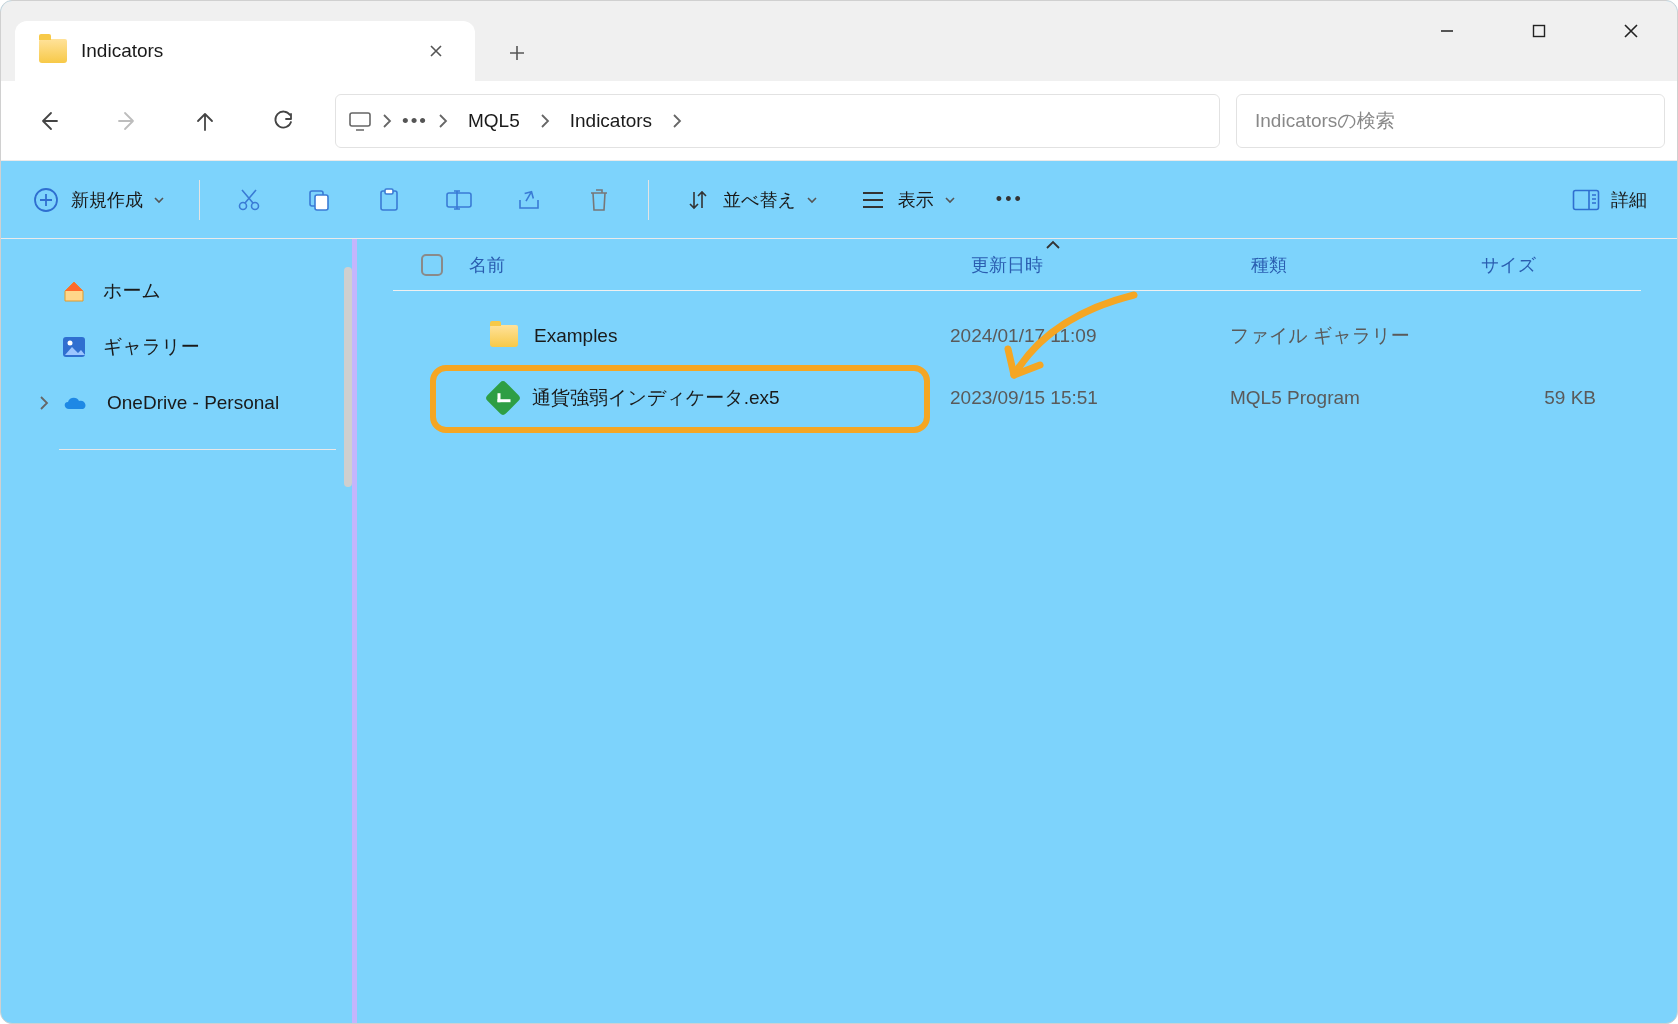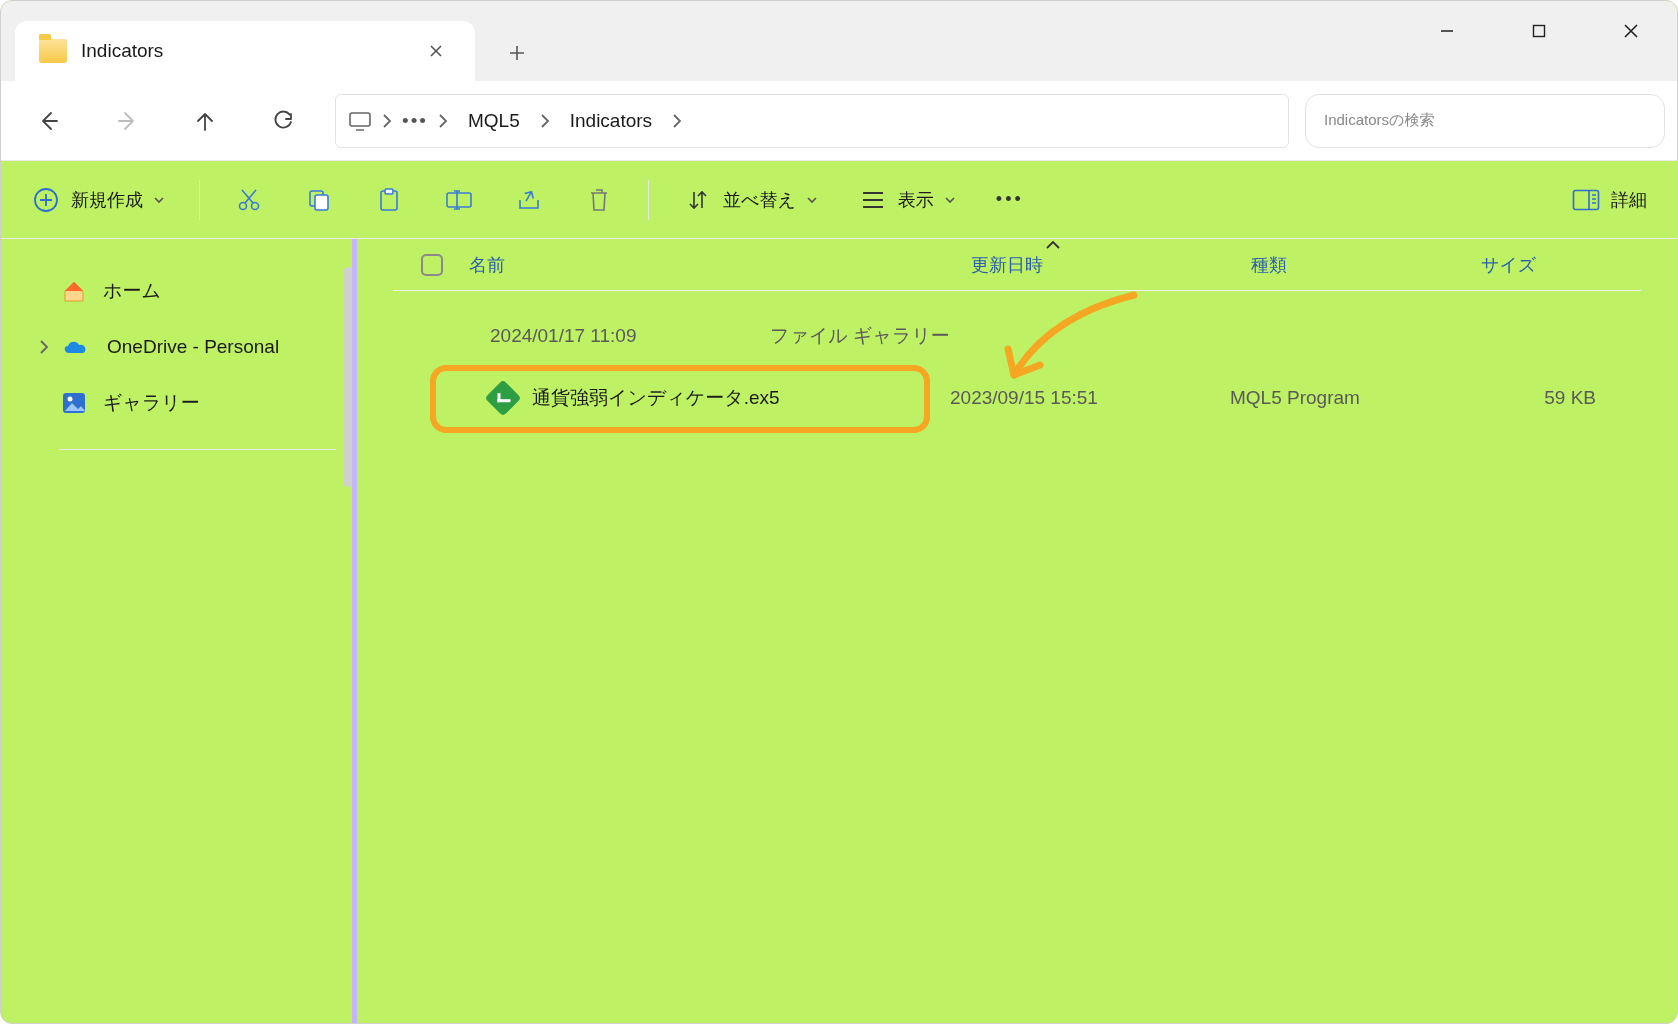--- a/index.html
+++ b/index.html
@@ -13,21 +13,21 @@
     overflow: hidden;
   }
   .window {
     width: 1678px;
     height: 1024px;
     display: flex;
     flex-direction: column;
     border: 1px solid #d0d0d0;
     border-radius: 12px;
     overflow: hidden;
-    background: #bef264;
+    background: #7dd3fc;
   }
 
   
   .titlebar {
     display: flex;
     align-items: flex-end;
     height: 80px;
     background: #f0f0f0;
     position: relative;
   }
@@ -111,27 +111,27 @@
     display: flex;
     align-items: center;
     padding: 0 12px;
     gap: 10px;
     margin: 0 10px;
     font-size: 19px;
   }
   .crumb-sep { color: #777; display:flex; align-items:center; }
   .crumb { padding: 4px 10px; }
   .search {
-    width: 360px; height: 54px;
+    width: 429px; height: 54px;
     border: 1px solid #e2e2e2;
-    border-radius: 14px;
+    border-radius: 6px;
     display: flex; align-items: center;
     padding: 0 18px;
     color: #888;
-    font-size: 15px;
+    font-size: 19px;
   }
 
   
   .toolbar {
     display: flex;
     align-items: center;
     height: 78px;
     border-bottom: 1px solid #eaeaea;
     padding: 0 24px;
     gap: 28px;
@@ -507,42 +507,42 @@
     <div class="sidebar">
       <div class="side-item">
         <span>
             <svg width="26" height="26" viewBox="0 0 26 26">
               <path d="M4 13 L13 4 L22 13 V23 H4 Z" fill="#ffd68a" stroke="#e09b2d" stroke-width="1"></path>
               <path d="M4 13 L13 4 L22 13" fill="#ff6a2c"></path>
             </svg>
           </span>
         <span>ホーム</span>
       </div>
-      <div class="side-item" style="position:relative;">
-        <span class="chev">
-            <svg width="10" height="14" viewBox="0 0 10 14">
-              <path d="M2 1 L8 7 L2 13" stroke="#666" stroke-width="1.8" fill="none"></path>
-            </svg>
-          </span>
-        <span>
-            <svg width="30" height="20" viewBox="0 0 30 20">
-              <path d="M8 16 C3 16 2 9 7 9 C8 4 16 3 18 8 C24 6 27 14 22 16 Z" fill="#1e88e5"></path>
-            </svg>
-          </span>
-        <span>OneDrive - Personal</span>
-      </div>
       <div class="side-item">
         <span>
             <svg width="26" height="24" viewBox="0 0 26 24">
               <rect x="2" y="2" width="22" height="20" rx="3" fill="#2f6fd0"></rect>
               <circle cx="9" cy="8" r="2.5" fill="#fff"></circle>
               <path d="M4 20 L11 12 L17 18 L20 15 L24 20 Z" fill="#9cc6ff"></path>
             </svg>
           </span>
         <span>ギャラリー</span>
+      </div>
+      <div class="side-item" style="position:relative;">
+        <span class="chev">
+            <svg width="10" height="14" viewBox="0 0 10 14">
+              <path d="M2 1 L8 7 L2 13" stroke="#666" stroke-width="1.8" fill="none"></path>
+            </svg>
+          </span>
+        <span>
+            <svg width="30" height="20" viewBox="0 0 30 20">
+              <path d="M8 16 C3 16 2 9 7 9 C8 4 16 3 18 8 C24 6 27 14 22 16 Z" fill="#1e88e5"></path>
+            </svg>
+          </span>
+        <span>OneDrive - Personal</span>
       </div>
       <div class="side-divider"></div>
       <div class="sidebar-scroll"></div>
     </div>
 
     <div class="content">
       <div class="col-headers" style="position:relative;">
         <span class="sort-arrow">
             <svg width="16" height="12" viewBox="0 0 16 12">
               <path d="M2 9 L8 3 L14 9" stroke="#333" stroke-width="1.8" fill="none"></path>
@@ -555,20 +555,24 @@
             <span>名前</span>
           </div>
         <div class="col-date"><span>更新日時</span></div>
         <div class="col-type"><span>種類</span></div>
         <div class="col-size"><span>サイズ</span></div>
       </div>
 
       <div class="rows">
         <div class="row">
           <div class="cell-check"></div>
+          <div class="cell-name">
+            <span class="folder-small"></span>
+            <span>Examples</span>
+          </div>
           <div class="cell-date">2024/01/17 11:09</div>
           <div class="cell-type">ファイル ギャラリー</div>
           <div class="cell-size"></div>
         </div>
 
         <div class="row">
           <div class="cell-check"></div>
           <div class="cell-name">
             <span class="ex5-icon"></span>
             <span>通貨強弱インディケータ.ex5</span>

